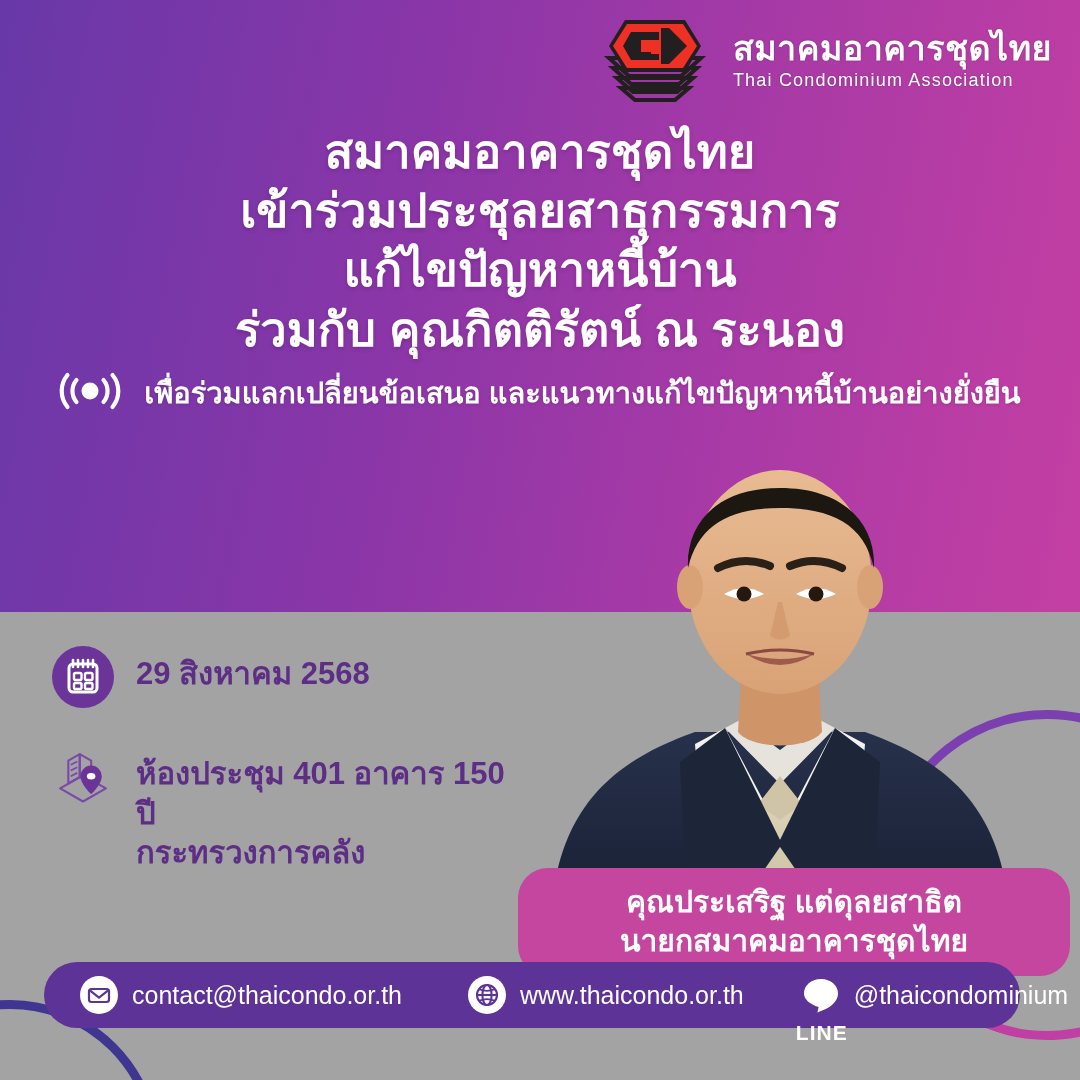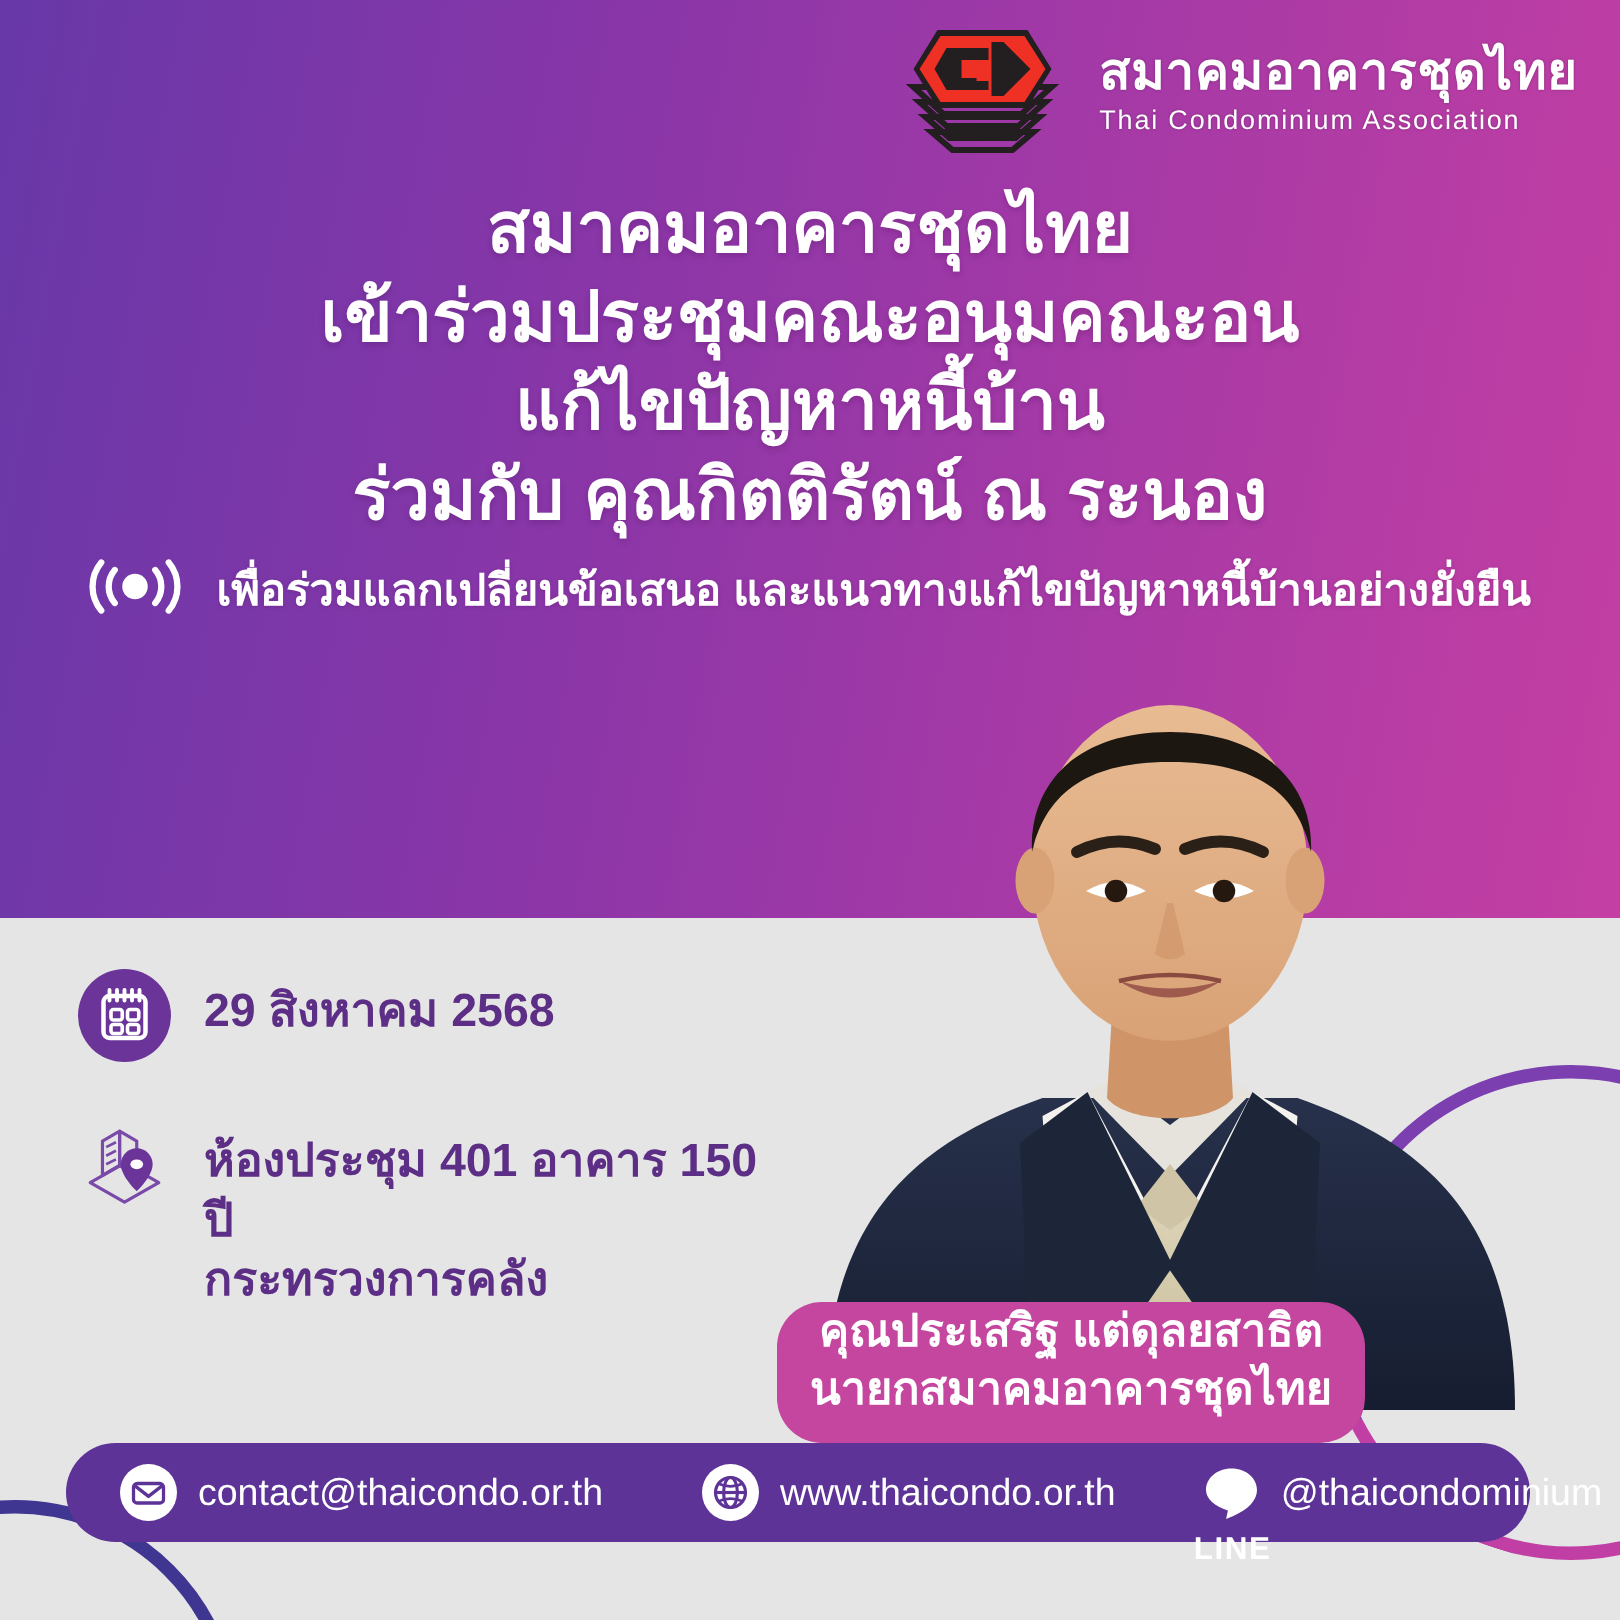--- a/index.html
+++ b/index.html
@@ -5,21 +5,21 @@
   * { margin:0; padding:0; box-sizing:border-box; }
   html, body {
     width:1080px; height:1080px;
     font-family:"Liberation Sans", sans-serif;
     background:#ffffff;
     overflow:hidden;
   }
   #poster {
     position:relative;
     width:1080px; height:1080px;
-    background:#e5e5e5;
+    background:#a3a3a3;
     overflow:hidden;
   }
 
   
   .arc {
     position:absolute;
     border-radius:50%;
     border-style:solid;
     pointer-events:none;
   }
@@ -87,21 +87,21 @@
   
   #portrait {
     position:absolute; left:520px; top:432px;
     width:520px; height:508px;
   }
   #portrait svg { display:block; }
 
   
   #name-badge {
     position:absolute; left:518px; top:868px;
-    width:392px; padding:0 20px 16px;
+    width:552px; padding:14px 20px 16px;
     background:#c4469f;
     border-radius:30px;
     text-align:center;
     color:#ffffff;
   }
   #name-badge .nb-line {
     font-size:30px; font-weight:700; line-height:1.3; white-space:nowrap;
   }
 
   
@@ -172,21 +172,21 @@
         </svg>
       </div>
       <div class="logo-text">
         <div class="logo-th">สมาคมอาคารชุดไทย</div>
         <div class="logo-en">Thai Condominium Association</div>
       </div>
     </div>
 
     <div id="headline">
       <div class="hl">สมาคมอาคารชุดไทย</div>
-      <div class="hl">เข้าร่วมประชุมคณะอนุมคณะอน</div>
+      <div class="hl">เข้าร่วมประชุลยสาธุกรรมการ</div>
       <div class="hl">แก้ไขปัญหาหนี้บ้าน</div>
       <div class="hl">ร่วมกับ คุณกิตติรัตน์ ณ ระนอง</div>
     </div>
 
     <div id="subtitle-row">
       <span>
         <svg width="62" height="40" viewBox="0 0 62 40">
           <circle cx="31" cy="20" r="8.5" fill="#ffffff"></circle>
           <path d="M17.5 9 A17 17 0 0 0 17.5 31" fill="none" stroke="#ffffff" stroke-width="4.2" stroke-linecap="round"></path>
           <path d="M44.5 9 A17 17 0 0 1 44.5 31" fill="none" stroke="#ffffff" stroke-width="4.2" stroke-linecap="round"></path>

